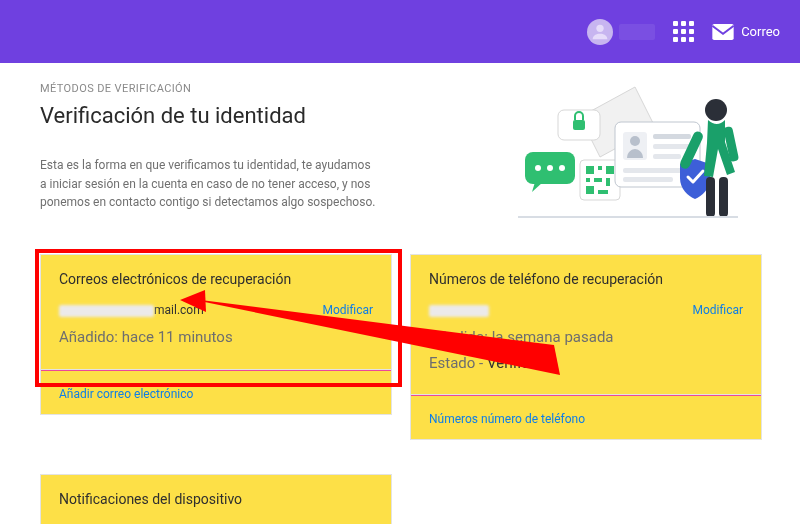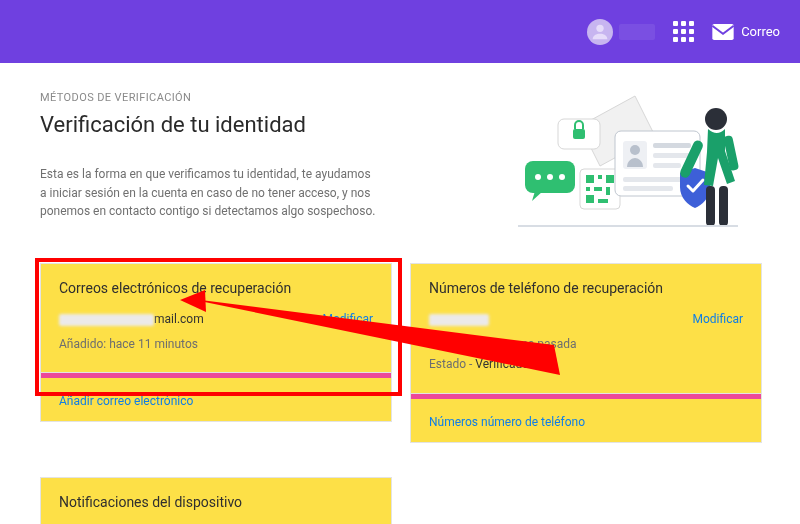--- a/index.html
+++ b/index.html
@@ -8,42 +8,42 @@
   .topbar { background: #6f40e0; height: 63px; width: 100%; display: flex; align-items: center; justify-content: flex-end; padding: 13px 20px; gap: 18px; }
   .avatar-wrap { display: flex; align-items: center; gap: 6px; }
   .avatar { width: 26px; height: 26px; border-radius: 50%; background: #c7b5f0; display: flex; align-items: center; justify-content: center; }
   .avatar svg { width: 22px; height: 22px; }
   .avatar-name-blur { width: 36px; height: 16px; background: rgba(255,255,255,0.08); border-radius: 2px; filter: blur(0.5px); }
   .apps-grid { display: grid; grid-template-columns: repeat(3, 5px); grid-template-rows: repeat(3, 5px); gap: 3px; }
   .apps-grid span { background: #fff; width: 5px; height: 5px; border-radius: 1px; }
   .mail-btn { display: flex; align-items: center; gap: 7px; color: #fff; font-size: 13px; cursor: pointer; }
   .mail-btn svg { width: 22px; height: 16px; }
 
-  .content { padding: 28px 30px 0 40px; display: flex; gap: 20px; }
+  .content { padding: 19px 30px 0 40px; display: flex; gap: 20px; }
   .text-col { flex: 1; max-width: 420px; }
   .eyebrow { font-size: 11px; color: #8a8a8a; letter-spacing: 0.4px; margin-bottom: 8px; }
   .page-title { font-size: 22px; color: #2a2a2a; font-weight: 400; margin-bottom: 28px; }
   .page-desc { font-size: 12px; color: #707070; line-height: 1.55; max-width: 340px; }
 
   .illus { width: 260px; height: 150px; position: relative; flex-shrink: 0; }
 
   .cards { padding: 0 30px 0 40px; margin-top: 22px; display: flex; gap: 18px; flex-wrap: wrap; position: relative; }
   .card-col { width: 352px; }
   .card { border: 1px solid #e3e3e3; background: #fde047; }
   .card-body { padding: 16px 18px 18px 18px; }
   .card-title { font-size: 14px; color: #2f2f2f; font-weight: 400; margin-bottom: 16px; }
   .row-top { display: flex; justify-content: space-between; align-items: flex-start; margin-bottom: 8px; }
   .masked { display: inline-block; height: 12px; background: #eceaea; border-radius: 2px; filter: blur(1.5px); vertical-align: middle; }
   .masked-email-left { width: 95px; }
   .masked-phone { width: 60px; }
   .value-text { font-size: 12px; color: #333; }
   .modify { font-size: 12px; color: #0f7ee6; cursor: pointer; }
-  .meta { font-size: 12px; color: #6e6e6e; line-height: 1.7; }
+  .meta { font-size: 15px; color: #6e6e6e; line-height: 1.7; }
   .meta strong { font-weight: 400; color: #333; }
-  .add-link-row { padding: 12px 18px; border-top: 5px solid #ec4899; }
+  .add-link-row { padding: 12px 18px; border-top: 1px solid #ec4899; }
   .add-link { font-size: 12px; color: #0f7ee6; cursor: pointer; }
 
   .card-bottom { margin-top: 16px; }
 
   
   .red-box { position: absolute; border: 4px solid #ff0000; left: 35px; top: -5px; width: 367px; height: 138px; pointer-events: none; }
 
   
   .arrow-svg { position: absolute; left: 130px; top: 120px; width: 440px; height: 260px; pointer-events: none; z-index: 50; }
 

